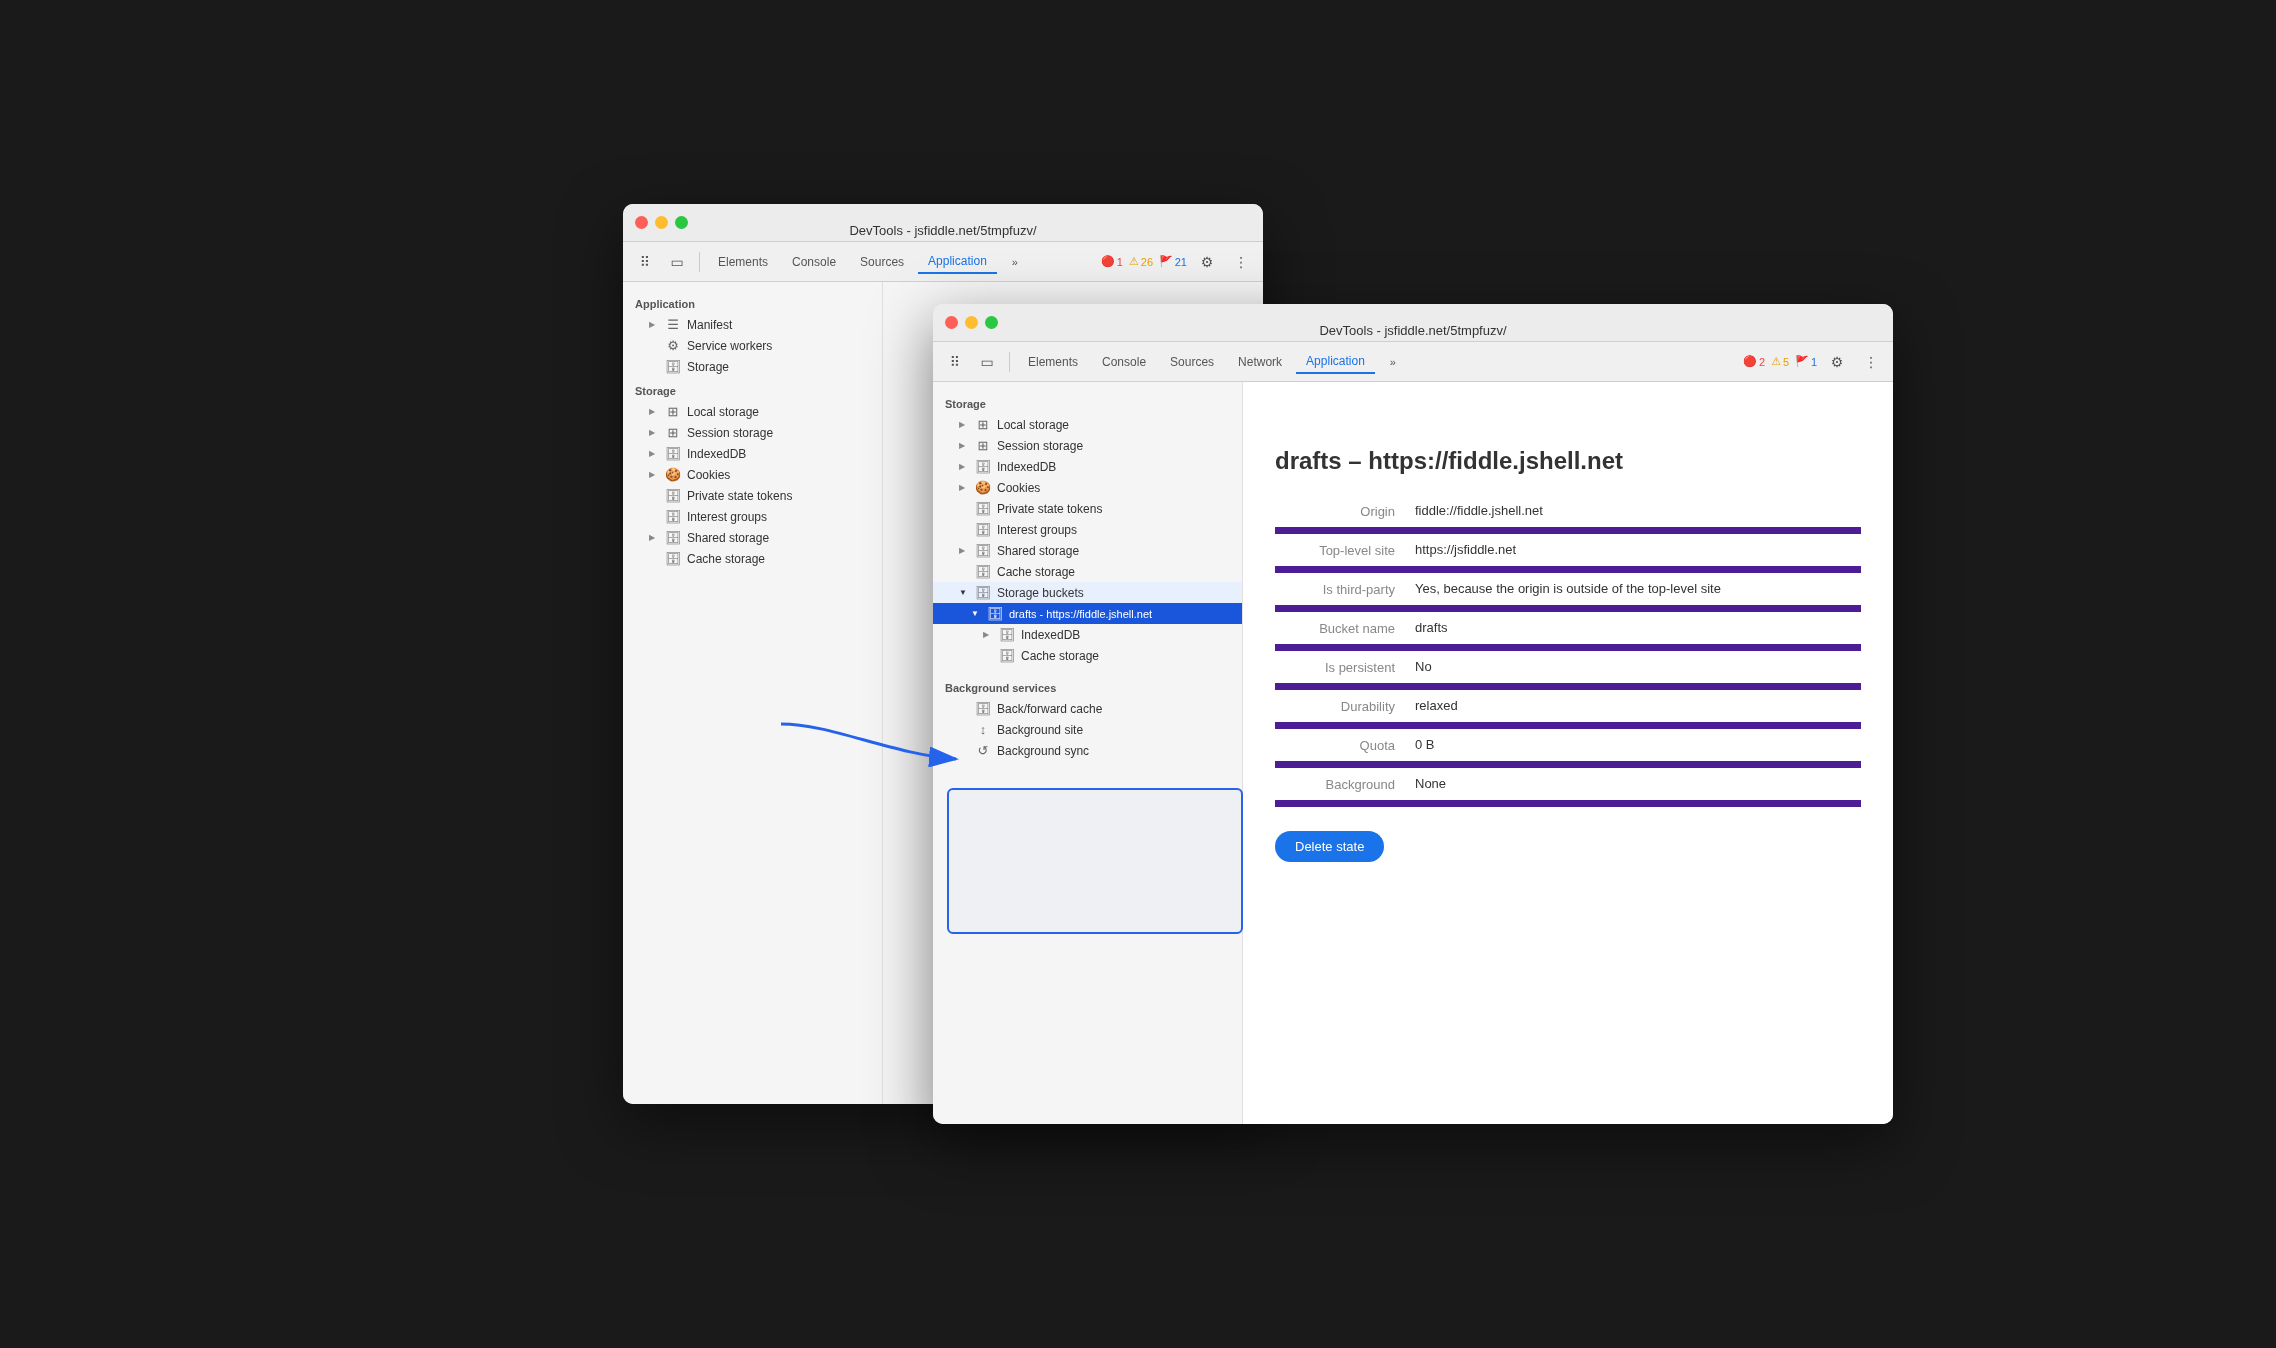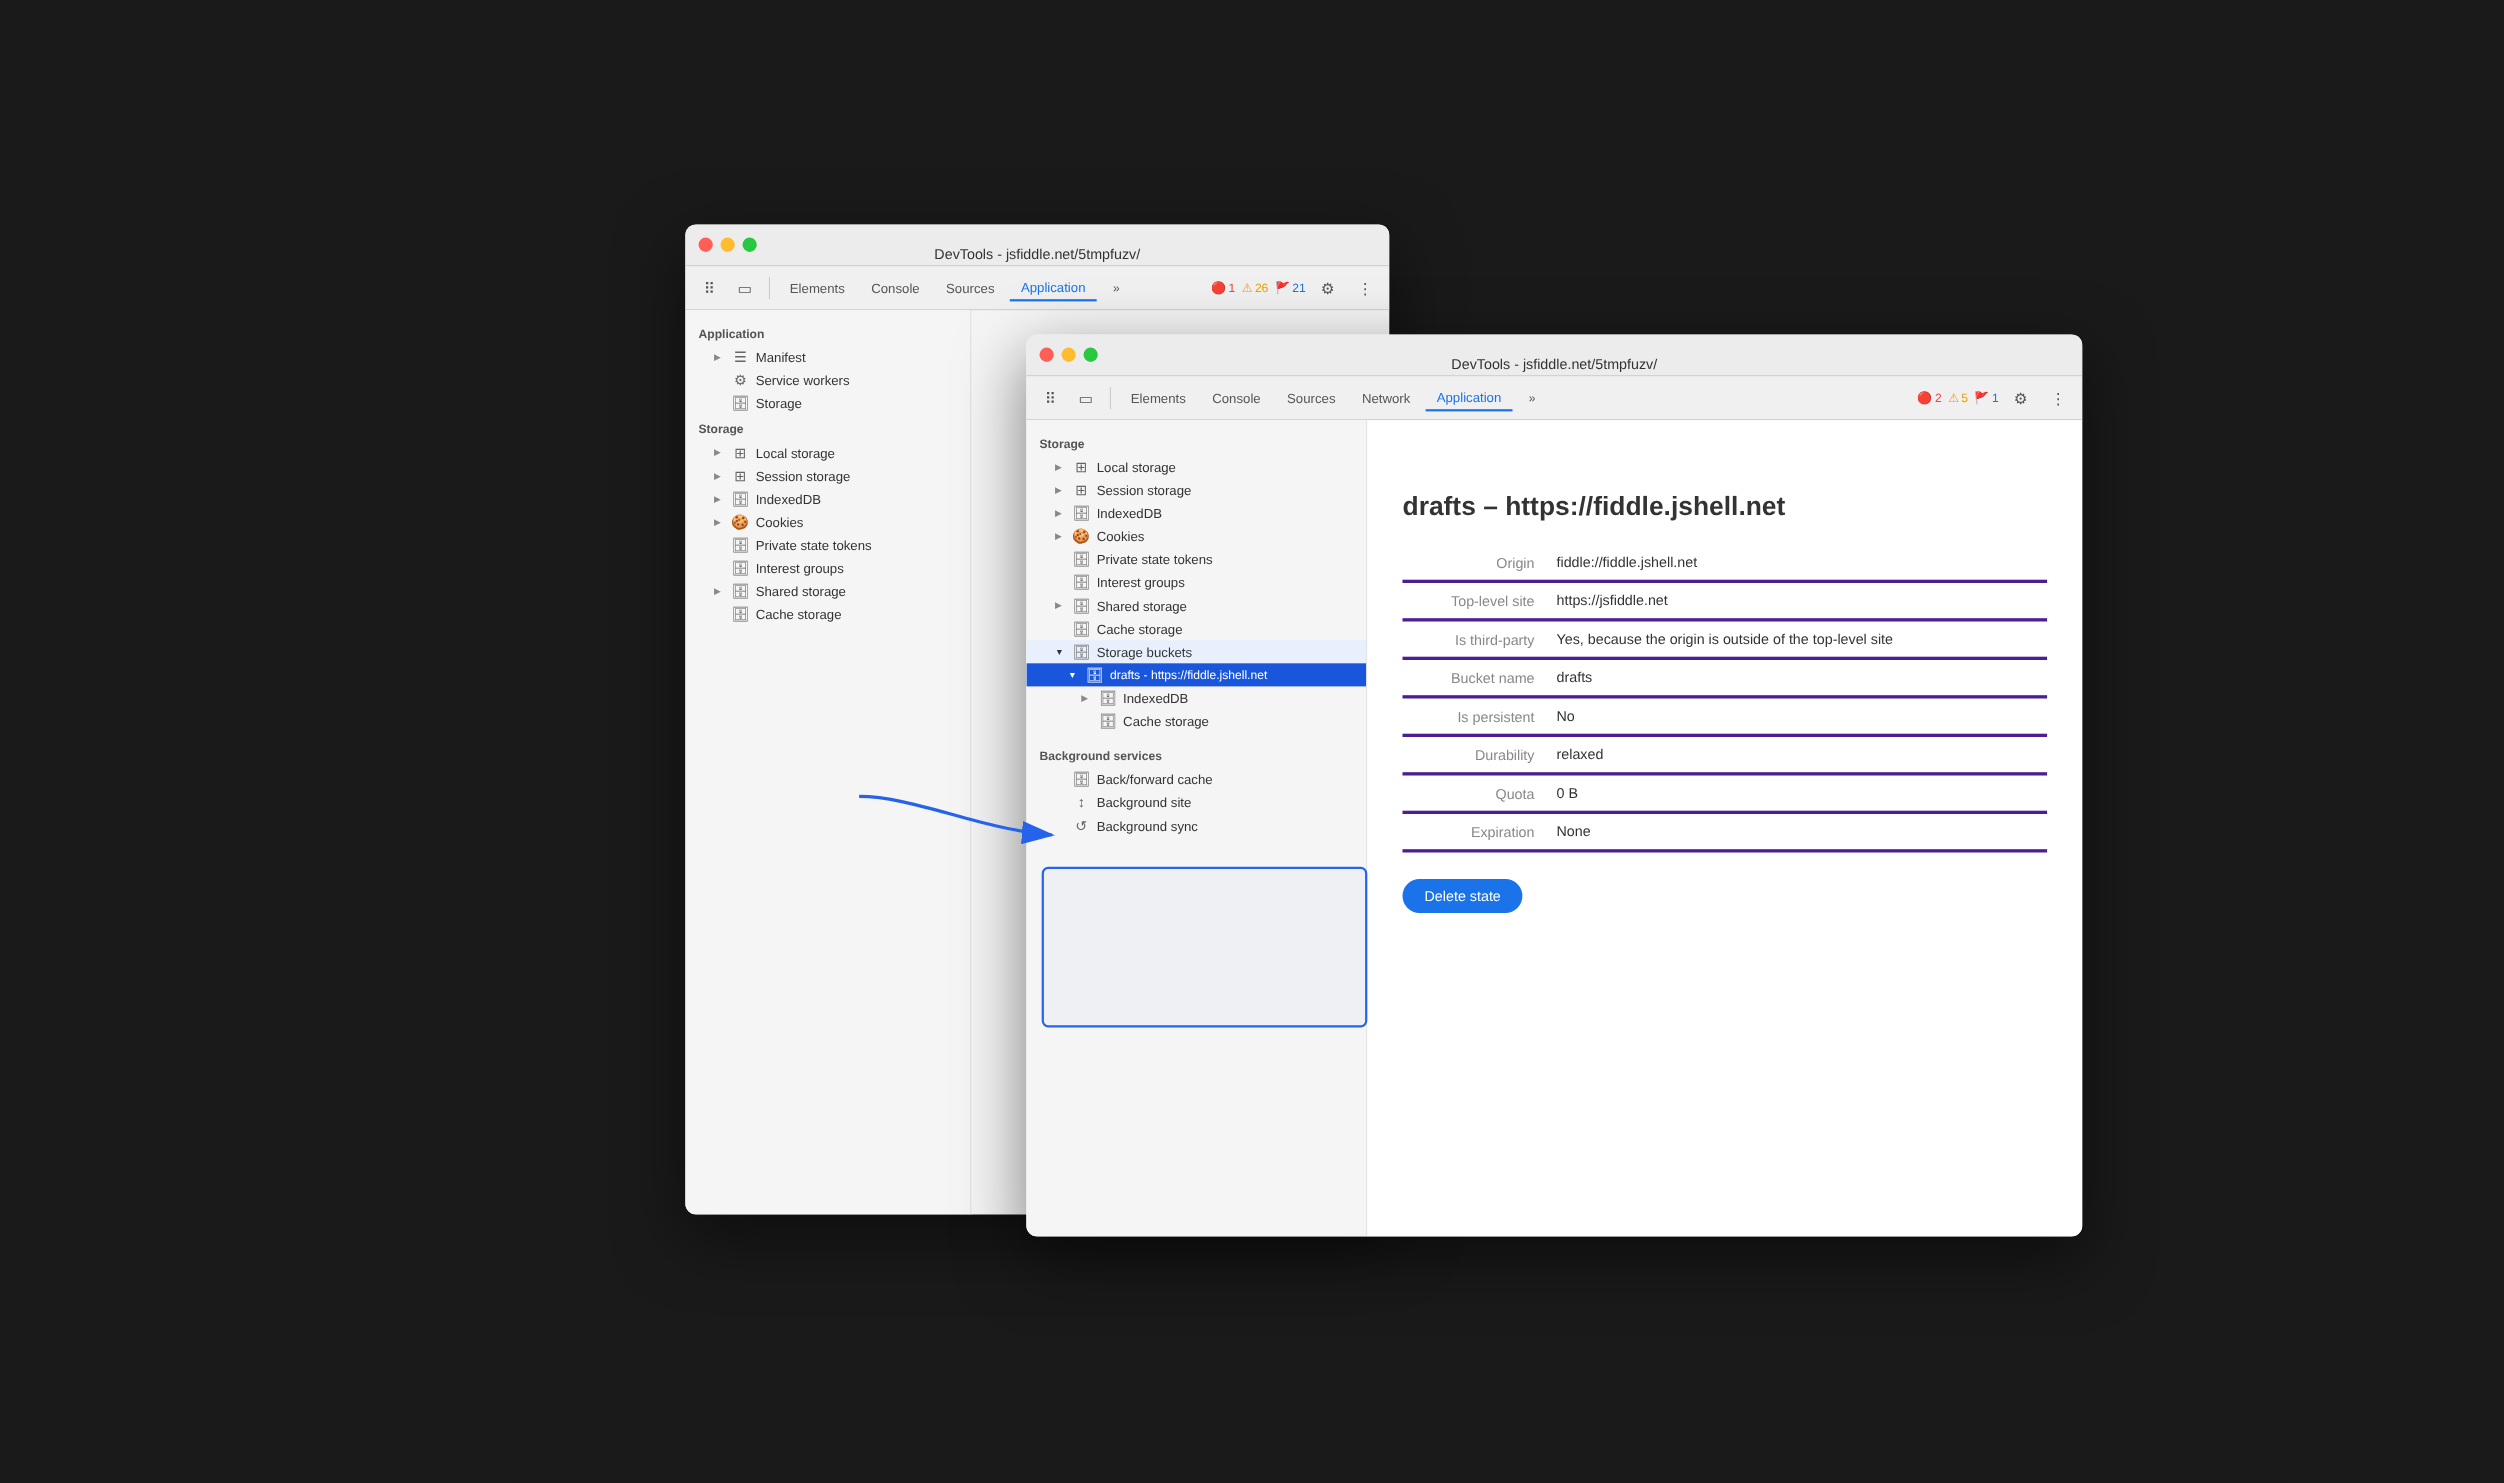--- a/index.html
+++ b/index.html
@@ -209,21 +209,21 @@
       font-weight: 700;
       color: #333;
       margin-bottom: 20px;
       margin-top: 41px;
     }
 
     .detail-row {
       display: flex;
       align-items: flex-start;
       padding: 8px 0;
-      border-bottom: 3px solid #4c1d95;
+      border-bottom: 7px solid #4c1d95;
       font-size: 13px;
     }
 
     .detail-label {
       width: 140px;
       color: #888;
       flex-shrink: 0;
       text-align: right;
       padding-right: 20px;
       padding-top: 1px;
@@ -548,21 +548,21 @@
         </div>
         <div class="detail-row">
           <span class="detail-label">Durability</span>
           <span class="detail-value">relaxed</span>
         </div>
         <div class="detail-row">
           <span class="detail-label">Quota</span>
           <span class="detail-value">0 B</span>
         </div>
         <div class="detail-row">
-          <span class="detail-label">Expiration</span>
+          <span class="detail-label">Background</span>
           <span class="detail-value">None</span>
         </div>
 
         <button class="delete-btn">Delete state</button>
       </div>
     </div>
 
     <div class="highlight-box" style="left: 14px; top: 484px; width: 296px; height: 146px; background: rgba(37,99,235,0.03);">
     </div>
   </div>

